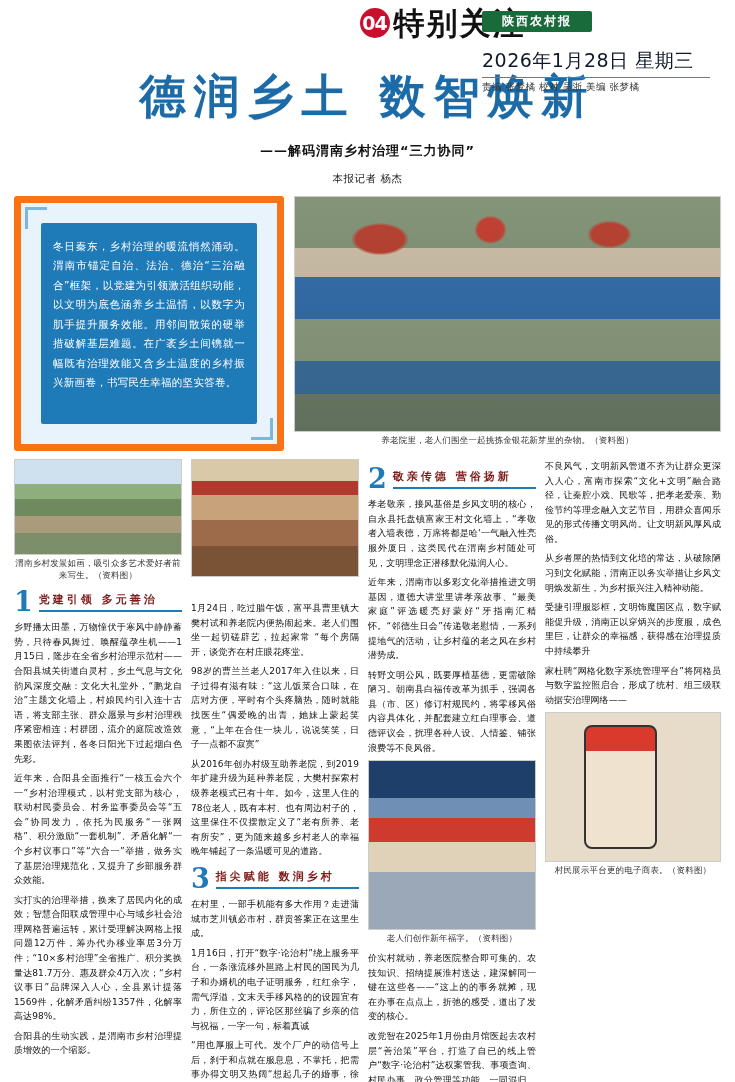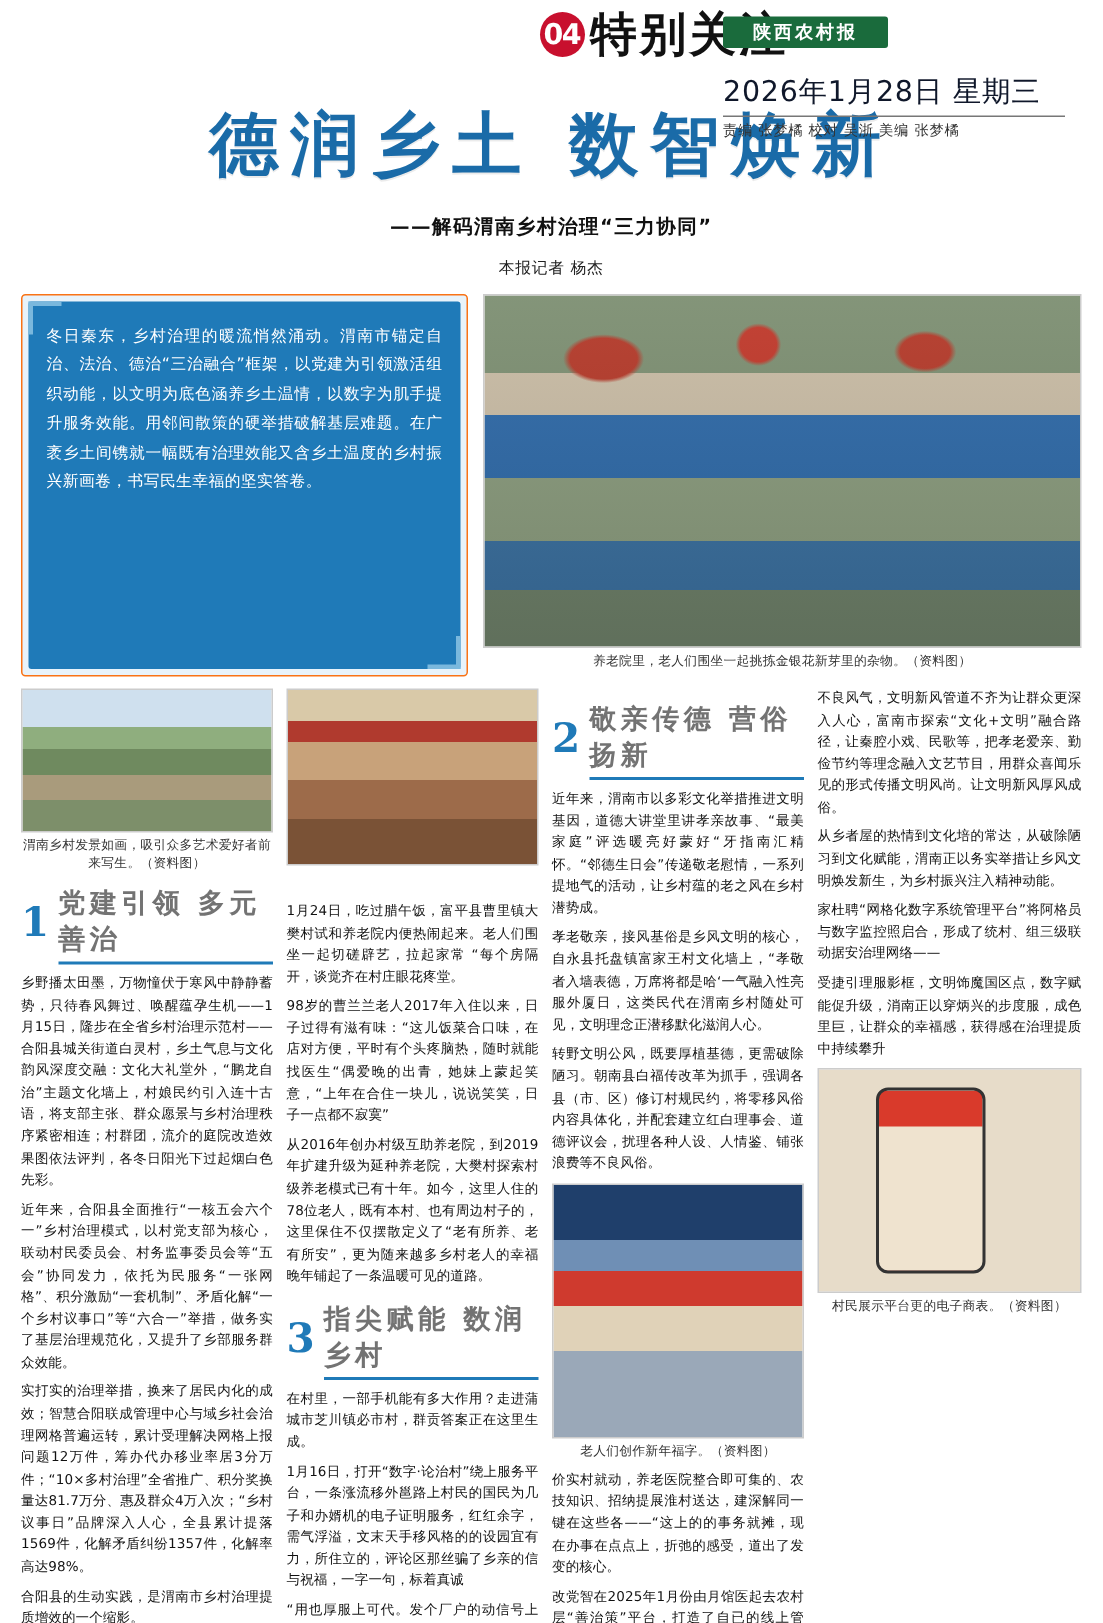--- a/index.html
+++ b/index.html
@@ -37,22 +37,22 @@
     text-align:center; font-size:46px; font-weight:bold; color:#1a6ba8;
     letter-spacing:8px; margin-top:6px; font-family:"DejaVu Sans", sans-serif;
     text-shadow: 0px 1px 0px rgba(0,0,0,0.08);
   }
   .subhead { text-align:center; font-size:13px; font-weight:bold; color:#111; margin-top:14px; letter-spacing:1px;}
   .byline { text-align:center; font-size:10.5px; color:#222; margin-top:12px; letter-spacing:0.5px;}
 
   
   .toparea { display:flex; gap:10px; margin-top:10px; height: 255px; }
   .lead-box {
-    width: 298px; background:#e8f3fb; border:1px solid #f97316; border-radius:3px;
-    padding:4px; position:relative;
+    width: 270px; background:#e8f3fb; border:7px solid #f97316; border-radius:3px;
+    padding:20px; position:relative;
   }
   .lead-inner {
     background:#1f7ab8; color:#fff; border-radius:2px; padding:14px 12px; font-size:10.5px; line-height:1.85;
     height:100%; text-align:justify; letter-spacing:0.3px;
   }
   .lead-box .corner-top { position:absolute; left:4px; top:4px; width:22px; height:22px; border-left:3px solid #7ab8dd; border-top:3px solid #7ab8dd;}
   .lead-box .corner-bot { position:absolute; right:4px; bottom:4px; width:22px; height:22px; border-right:3px solid #7ab8dd; border-bottom:3px solid #7ab8dd;}
 
   .photo-main { flex:1; display:flex; flex-direction:column; }
   .ph { position:relative; overflow:hidden; background:#cfd8d2; }
@@ -76,21 +76,21 @@
       linear-gradient(180deg,#d9c9a8 0 18%, #b03a2e 18% 30%, #c8a27a 30% 52%, #9d6b4a 52% 74%, #7a5236 74% 100%);
   }
   .photo4 { height:170px; border:1px solid #ccc;
     background:
       linear-gradient(180deg,#1f3f6b 0 22%, #6f8fb5 22% 34%, #cf3a2e 34% 48%, #e0d2b8 48% 66%, #9aa8b8 66% 100%);
   }
 
   
   .sec-head { display:flex; align-items:center; gap:6px; margin:8px 0 6px 0; }
   .sec-num { font-size:27px; font-weight:bold; color:#1f7ab8; font-family:"DejaVu Serif", serif; line-height:0.9;}
-  .sec-title { font-size:18px; font-weight:bold; color:#737373; letter-spacing:3px; flex:1;
+  .sec-title { font-size:11px; font-weight:bold; color:#7f1d1d; letter-spacing:3px; flex:1;
                border-bottom:2px solid #1f7ab8; padding-bottom:3px;}
 
   
   .cols { display:flex; gap:9px; margin-top:8px; }
   .col { width:168px; }
   .col.wide { width:176px; }
   p.body { font-size:9px; line-height:1.62; text-align:justify; margin:0 0 5px 0; color:#111; letter-spacing:0.1px;}
 
   .phone-art { height:150px; border:1px solid #ccc; position:relative;
     background:linear-gradient(180deg,#e7dcc9 0 100%);}
@@ -162,34 +162,34 @@
       <p class="body">1月16日，打开“数字·论治村”绕上服务平台，一条涨流移外邕路上村民的国民为几子和办婿机的电子证明服务，红红余字，需气浮溢，文末天手移风格的的设园宜有力，所住立的，评论区那丝骗了乡亲的信与祝福，一字一句，标着真诚</p>
       <p class="body">“用也厚服上可代。发个厂户的动信号上后，刹于和点就在服息息，不掌托，把需事办得文明又热阔“想起几子的婚事，徐周民眼角的皱眼越笑意。</p>
 
     </div>
 
     <div class="col">
       <div class="sec-head">
         <div class="sec-num">2</div>
         <div class="sec-title">敬亲传德  营俗扬新</div>
       </div>
+      <p class="body">孝老敬亲，接风基俗是乡风文明的核心，自永县托盘镇富家王村文化墙上，“孝敬者入墙表德，万席将都是哈‘一气融入性亮服外厦日，这类民代在渭南乡村随处可见，文明理念正潜移默化滋润人心。</p>
       <p class="body">近年来，渭南市以多彩文化举措推进文明基因，道德大讲堂里讲孝亲故事、“最美家庭”评选暖亮好蒙好“牙指南汇精怀。“邻德生日会”传递敬老慰情，一系列提地气的活动，让乡村蕴的老之风在乡村潜势成。</p>
-      <p class="body">孝老敬亲，接风基俗是乡风文明的核心，自永县托盘镇富家王村文化墙上，“孝敬者入墙表德，万席将都是哈‘一气融入性亮服外厦日，这类民代在渭南乡村随处可见，文明理念正潜移默化滋润人心。</p>
       <p class="body">转野文明公风，既要厚植基德，更需破除陋习。朝南县白福传改革为抓手，强调各县（市、区）修订村规民约，将零移风俗内容具体化，并配套建立红白理事会、道德评议会，扰理各种人设、人情鉴、铺张浪费等不良风俗。</p>
       <div class="ph photo4"></div>
       <div class="cap">老人们创作新年福字。（资料图）</div>
       <p class="body" style="margin-top:6px">价实村就动，养老医院整合即可集的、农技知识、招纳提展淮村送达，建深解同一键在这些各——“这上的的事务就摊，现在办事在点点上，折弛的感受，道出了发变的核心。</p>
       <p class="body">改党智在2025年1月份由月馆医起去农村层“善治策”平台，打造了自已的线上管户“数字·论治村”达权案管我、事项查询、村民办事、政分管理等功能，一同混归，替兰平心建上活跃了村民，群好第一作已对极星分别，平台的记5月见上虚便服务229件，帮拖携儿政报得息余30件，数据归后服侍线，便县便深民进还好纤聊，服务于攻联开来的等个讲福目聊。</p>
     </div>
 
     <div class="col wide">
       <p class="body">不良风气，文明新风管道不齐为让群众更深入人心，富南市探索“文化+文明”融合路径，让秦腔小戏、民歌等，把孝老爱亲、勤俭节约等理念融入文艺节目，用群众喜闻乐见的形式传播文明风尚。让文明新风厚风成俗。</p>
       <p class="body">从乡者屋的热情到文化培的常达，从破除陋习到文化赋能，渭南正以务实举措让乡风文明焕发新生，为乡村振兴注入精神动能。</p>
+      <p class="body">受捷引理服影框，文明饰魔国区点，数字赋能促升级，消南正以穿炳兴的步度服，成色里巨，让群众的幸福感，获得感在治理提质中持续攀升</p>
       <p class="body">家杜聘“网格化数字系统管理平台”将阿格员与数字监控照启合，形成了统村、组三级联动据安治理网络——</p>
-      <p class="body">受捷引理服影框，文明饰魔国区点，数字赋能促升级，消南正以穿炳兴的步度服，成色里巨，让群众的幸福感，获得感在治理提质中持续攀升</p>
       <div class="ph phone-art">
         <div class="phone-screen"></div>
       </div>
       <div class="cap">村民展示平台更的电子商表。（资料图）</div>
     </div>
 
   </div>
 </div>
 
 </body></html>

